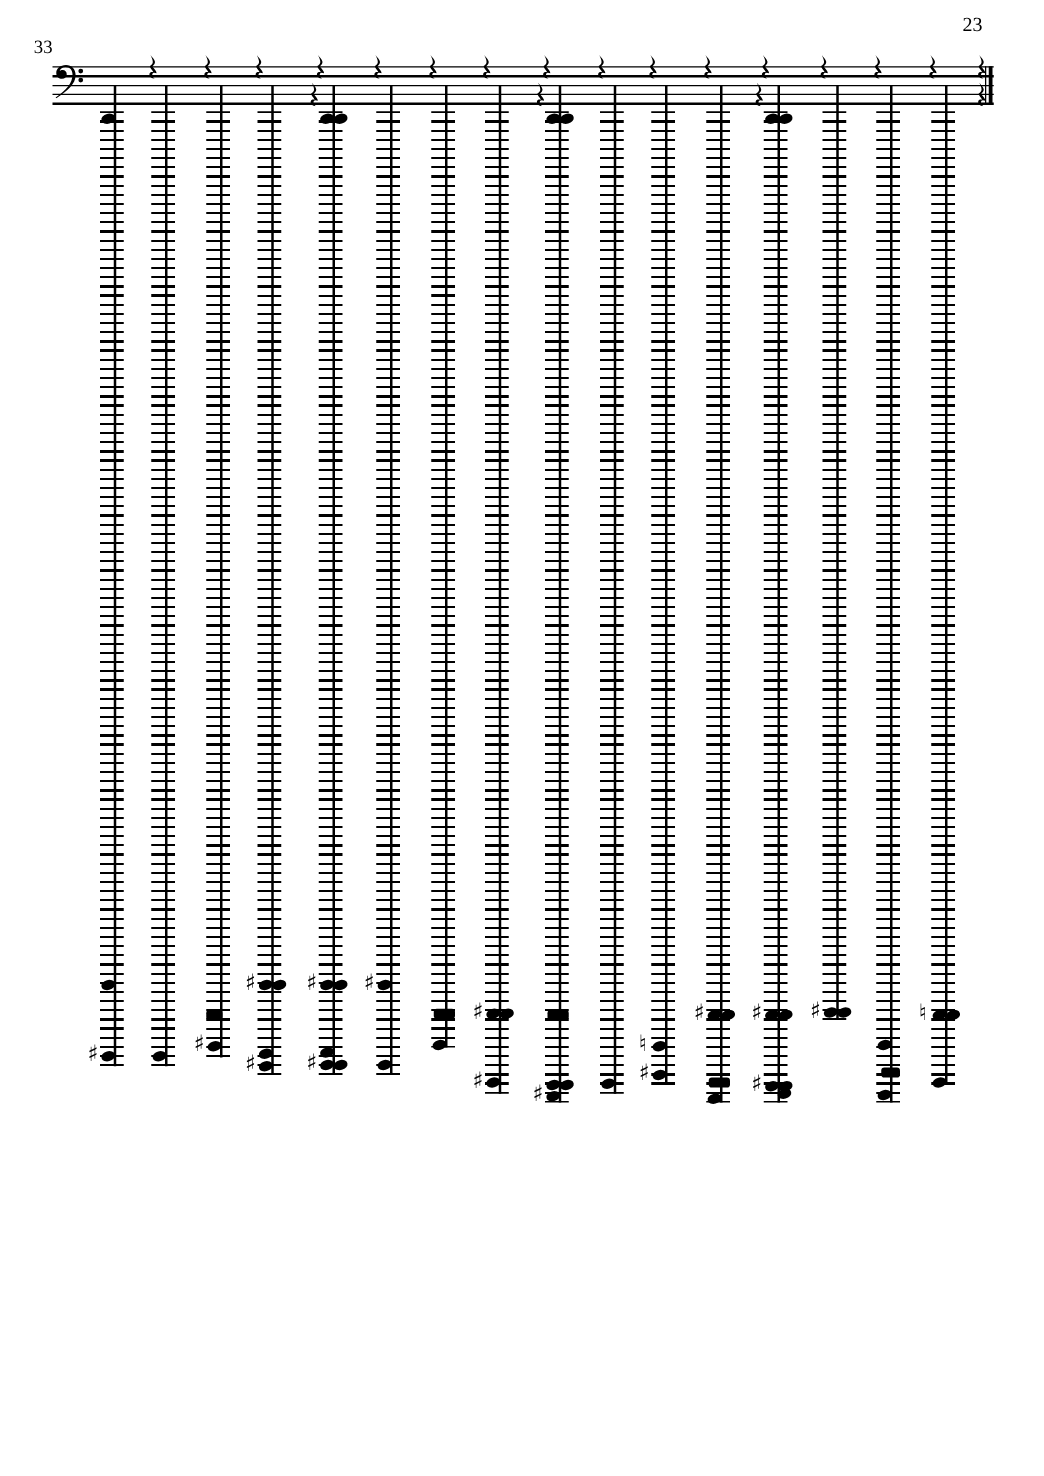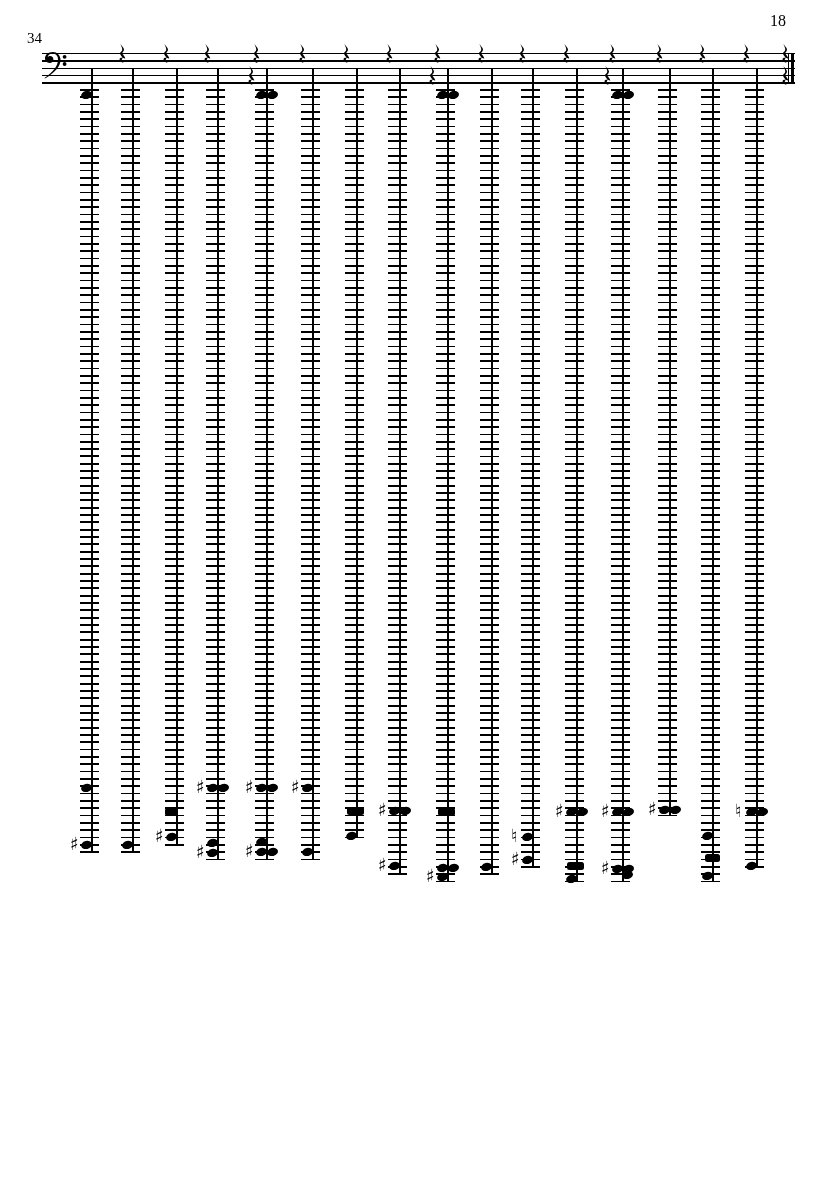--- a/index.html
+++ b/index.html
@@ -21,22 +21,22 @@
   .head{position:absolute;background:#000;border-radius:50%;transform:rotate(-14deg);}
   .headrect{position:absolute;background:#000;border-radius:2.5px;}
   .acc{position:absolute;font-family:"DejaVu Sans", sans-serif;font-size:18px;line-height:18px;color:#000;}
   .rest{position:absolute;}
   .barline{position:absolute;background:#000;}
 </style>
 </head>
 <body>
 
 <div id="page">
-  <div class="abs num" style="left:770px;top:12px;font-size:16px;">18</div>
-  <div class="abs num" style="left:27px;top:30px;font-size:15px;">34</div>
+  <div class="abs num" style="left:770px;top:12px;font-size:16px;">23</div>
+  <div class="abs num" style="left:27px;top:30px;font-size:15px;">33</div>
   <div class="abs" id="score-canvas" style="left:0;top:0;width:835px;height:1181px;">
       <div class="staff-line" style="left: 42px; top: 53px; width: 753px;"></div>
       <div class="staff-line" style="left: 42px; top: 60.33px; width: 753px;"></div>
       <div class="staff-line" style="left: 42px; top: 67.66px; width: 753px;"></div>
       <div class="staff-line" style="left: 42px; top: 74.99px; width: 753px;"></div>
       <div class="staff-line" style="left: 42px; top: 82.32px; width: 753px;"></div>
       <div class="abs" style="left: 42px; top: 51.4px;"><svg width="30" height="28" viewBox="0 0 30 28">
           <path fill="#000000" d="M2.5,27 C11,21 16,15.6 16,8.6 C16,5 13.9,2.6 10.5,2.6 C8.2,2.6 6.1,3.9 5.7,6 C6.2,5.3 7.1,4.9 8.1,4.9 C10,4.9 11.4,6.3 11.4,8.3 C11.4,10.4 9.9,12 7.6,12 C5.1,12 3,10.1 3,7.3 C3,3.9 6.2,1 10.8,1 C15.2,1 18.5,4.3 18.5,9 C18.5,16.2 12,21.7 3,27.6 Z"></path>
           <circle fill="#000000" cx="22.6" cy="5.8" r="1.9"></circle>
           <circle fill="#000000" cx="22.6" cy="13" r="1.9"></circle>

